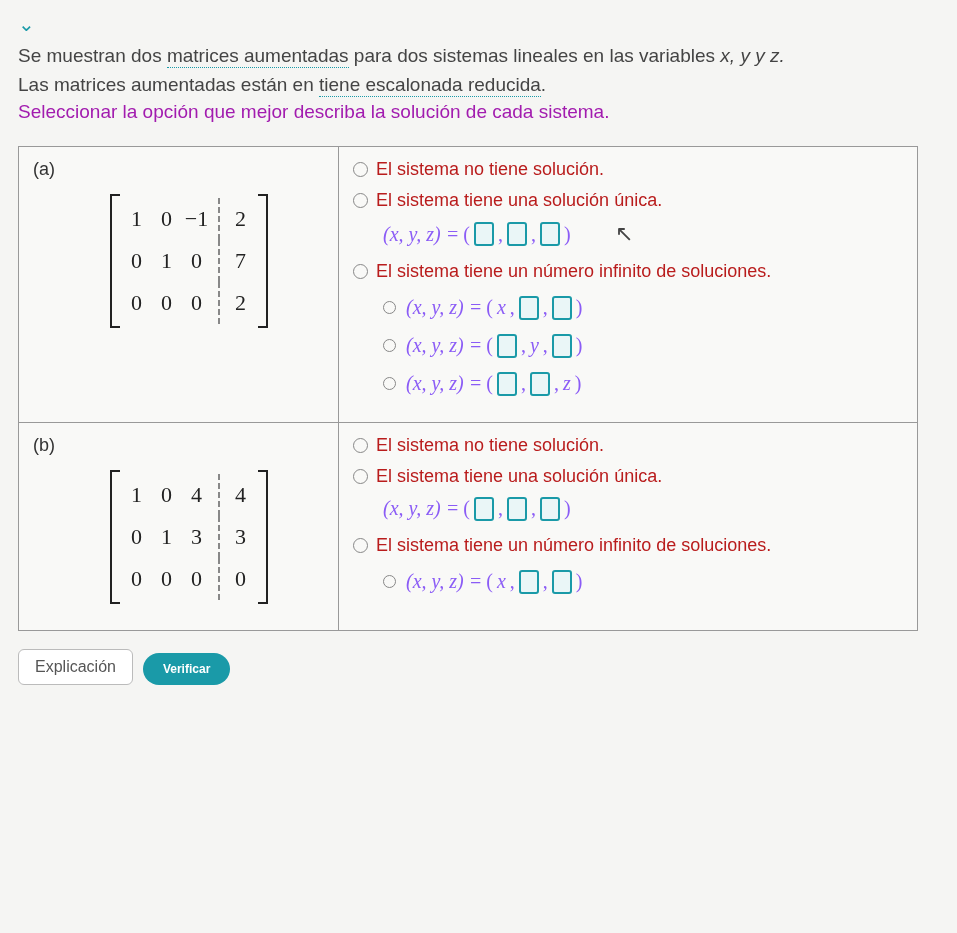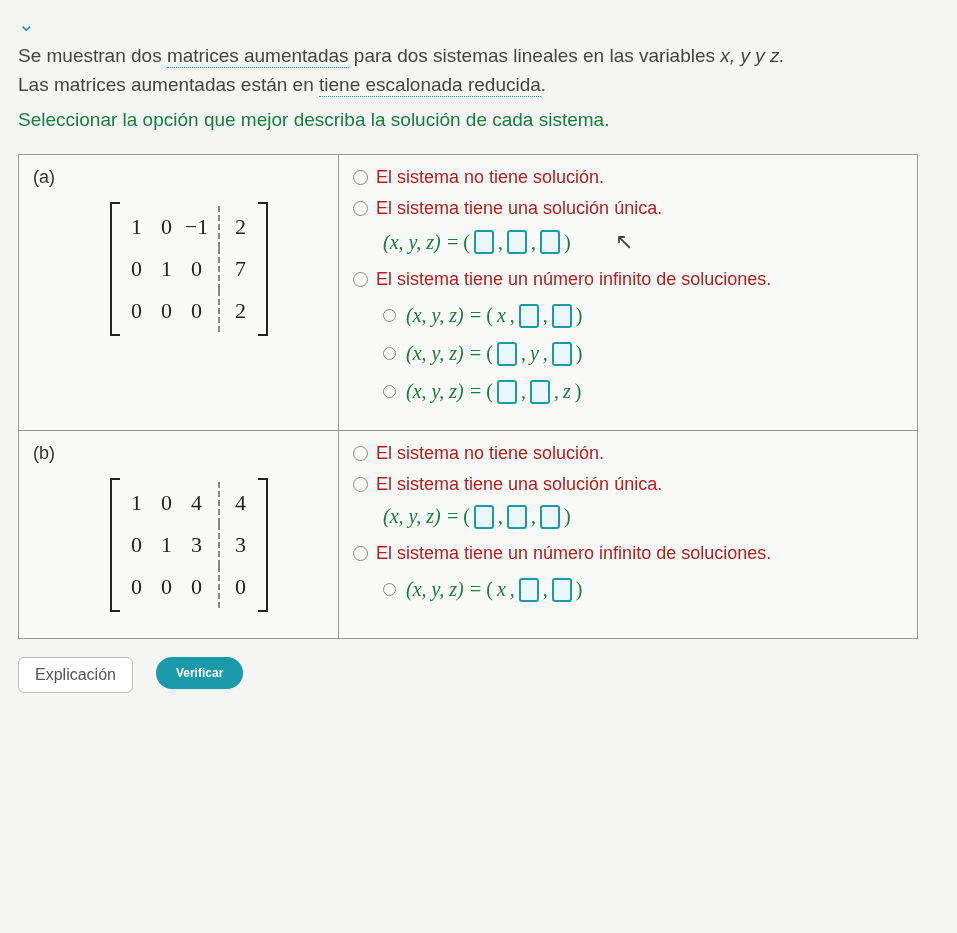--- a/index.html
+++ b/index.html
@@ -4,56 +4,56 @@
 <style>
 * { box-sizing: border-box; margin: 0; padding: 0; }
 body {
   font-family: Arial, Helvetica, sans-serif;
   background: #f5f5f3;
   color: #333;
   padding: 12px 18px;
   width: 957px;
 }
 .chev { color: #1a9aa8; font-size: 20px; margin-bottom: 6px; }
-.intro { font-size: 19px; color: #444; line-height: 1.5; margin-bottom: 8px; }
+.intro { font-size: 19px; color: #444; line-height: 1.5; margin-bottom: 0; }
 .dotted {
   border-bottom: 1.5px dotted #1a9aa8;
   color: #444;
   padding-bottom: 1px;
 }
 .italic { font-style: italic; }
-.instr { font-size: 19px; color: #15803d; line-height: 1.4; margin-bottom: 20px; }
+.instr { font-size: 19px; color: #a21caf; line-height: 1.4; margin-bottom: 20px; }
 .tbl { border: 1px solid #999; border-collapse: collapse; width: 900px; background: #f9f9f7; }
 .tbl td { border: 1px solid #999; vertical-align: top; padding: 12px 14px; }
 .leftcol { width: 320px; }
 .part-label { font-size: 18px; color: #333; margin-bottom: 8px; }
 .matrix-wrap { text-align: center; padding: 6px 0 10px 20px; }
 .matrix { display: inline-flex; align-items: stretch; font-family: "Times New Roman", serif; font-size: 22px; color: #222; }
 .brk { width: 10px; position: relative; }
 .brk.left { border-left: 2px solid #222; }
 .brk.left::before, .brk.left::after { content: ""; position: absolute; left: 0; width: 8px; height: 2px; background: #222; }
 .brk.left::before { top: 0; } .brk.left::after { bottom: 0; }
 .brk.right { border-right: 2px solid #222; }
 .brk.right::before, .brk.right::after { content: ""; position: absolute; right: 0; width: 8px; height: 2px; background: #222; }
 .brk.right::before { top: 0; } .brk.right::after { bottom: 0; }
 .mgrid { display: grid; grid-template-columns: repeat(3, 30px) 14px 30px; grid-auto-rows: 42px; align-items: center; justify-items: center; padding: 4px 2px; }
 .vdash { border-left: 2px dashed #888; height: 100%; width: 0; }
 .opt-row { display: flex; align-items: center; gap: 8px; font-size: 18px; color: #b91c1c; margin-bottom: 10px; }
 .radio { width: 15px; height: 15px; border: 1.5px solid #888; border-radius: 50%; flex-shrink: 0; }
 .radio.sm { width: 13px; height: 13px; }
 .sub-block { padding-left: 30px; margin-bottom: 14px; }
 .sub-opt { display: flex; align-items: center; gap: 10px; margin: 14px 0; }
-.eq { font-family: "Times New Roman", serif; font-size: 20px; font-style: italic; color: #15803d; display: inline-flex; align-items: center; gap: 4px; }
+.eq { font-family: "Times New Roman", serif; font-size: 20px; font-style: italic; color: #8b5cf6; display: inline-flex; align-items: center; gap: 4px; }
 .box {
   display: inline-block; width: 20px; height: 24px;
   border: 2px solid #1a9aa8; background: #eaf6f7; border-radius: 3px;
   vertical-align: middle;
 }
 .cursor-arrow { font-size: 22px; color: #444; margin-left: 40px; }
-.footer { display: flex; gap: 23px; align-items: flex-start; margin-top: 18px; }
+.footer { display: flex; gap: 10px; align-items: flex-end; margin-top: 18px; }
 .btn-ghost {
   background: #fff; border: 1px solid #bbb; color: #555;
   padding: 8px 16px; border-radius: 6px; font-size: 16px;
 }
 .btn-verify {
   background: #1a9aa8; color: #fff; border: none;
   padding: 9px 20px; border-radius: 20px; font-size: 12px; font-weight: bold;
 }
 .normal { font-style: normal; }
 </style>

